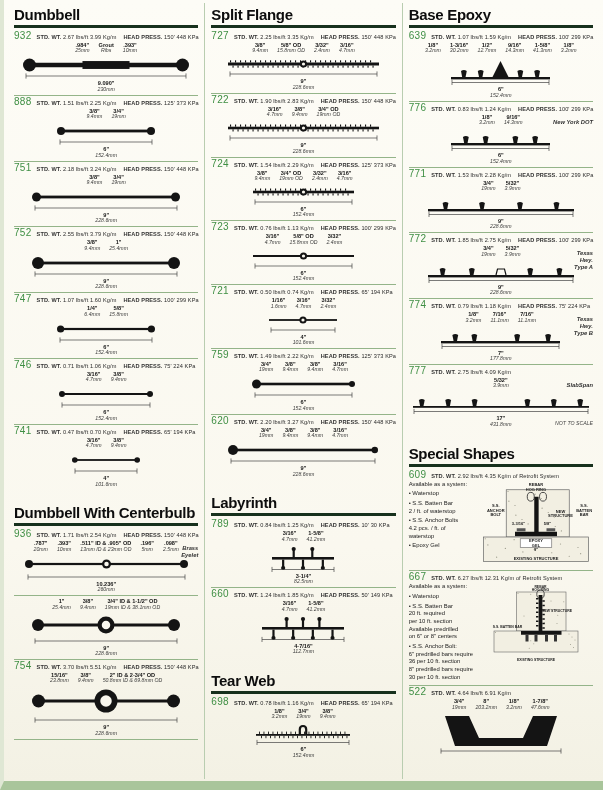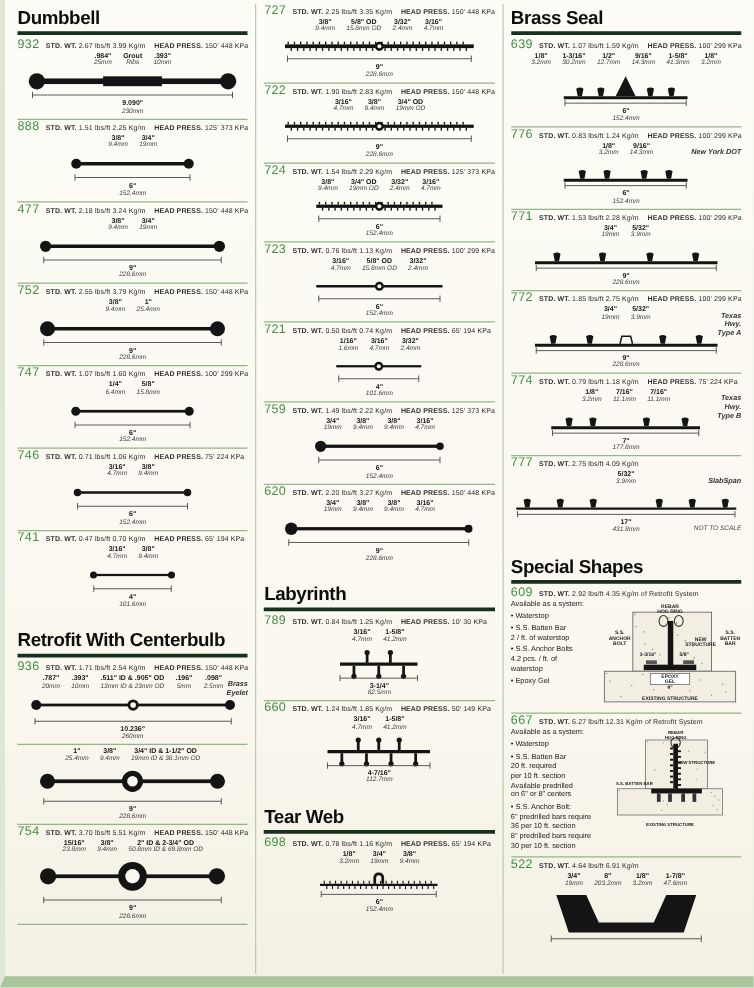--- a/index.html
+++ b/index.html
@@ -102,21 +102,21 @@
                   <line x1="4" y1="18.4" x2="4" y2="23.6"></line>
                   <line x1="96" y1="18.4" x2="96" y2="23.6"></line>
                 </g>
               </svg>
             </div>
             <div class="dim-bottom"><span class="dim"><span class="d1">6"</span><span class="d2">152.4mm</span></span></div>
           </div>
         </div>
         <div class="product">
           <div class="p-head">
-            <span class="p-num">477</span>
+            <span class="p-num">751</span>
             <span class="p-specs"><span class="lbl">STD. WT.</span> 2.18 lbs/ft 3.24 Kg/m<span class="hp"><span class="lbl">HEAD PRESS.</span> 150' 448 KPa</span></span>
           </div>
           <div class="p-body">
             <div class="dims-top">
               <span class="dim"><span class="d1">3/8"</span><span class="d2">9.4mm</span></span>
               <span class="dim"><span class="d1">3/4"</span><span class="d2">19mm</span></span>
             </div>
             <div>
               <svg width="150" height="24" viewBox="0 0 150 24" xmlns="http://www.w3.org/2000/svg">
                 <g fill="#141414">
@@ -237,21 +237,21 @@
                   <line x1="4" y1="18.4" x2="4" y2="23.6"></line>
                   <line x1="66" y1="18.4" x2="66" y2="23.6"></line>
                 </g>
               </svg>
             </div>
             <div class="dim-bottom"><span class="dim"><span class="d1">4"</span><span class="d2">101.6mm</span></span></div>
           </div>
         </div>
       </div>
       <div class="section">
-        <div class="sec-title">Retrofit With Centerbulb</div>
+        <div class="sec-title">Dumbbell With Centerbulb</div>
         <div class="product">
           <div class="p-head">
             <span class="p-num">936</span>
             <span class="p-specs"><span class="lbl">STD. WT.</span> 1.71 lbs/ft 2.54 Kg/m<span class="hp"><span class="lbl">HEAD PRESS.</span> 150' 448 KPa</span></span>
           </div>
           <div class="p-body">
             <div class="dims-top">
               <span class="dim"><span class="d1">.787"</span><span class="d2">20mm</span></span>
               <span class="dim"><span class="d1">.393"</span><span class="d2">10mm</span></span>
               <span class="dim"><span class="d1">.511" ID &amp; .905" OD</span><span class="d2">13mm ID &amp; 23mm OD</span></span>
@@ -333,20 +333,21 @@
               </svg>
             </div>
             <div class="dim-bottom"><span class="dim"><span class="d1">9"</span><span class="d2">228.6mm</span></span></div>
           </div>
         </div>
         <div class="product"></div>
       </div>
     </div>
   <div class="col">
       <div class="section">
+        <div class="sec-title">Split Flange</div>
         <div class="product">
           <div class="p-head">
             <span class="p-num">727</span>
             <span class="p-specs"><span class="lbl">STD. WT.</span> 2.25 lbs/ft 3.35 Kg/m<span class="hp"><span class="lbl">HEAD PRESS.</span> 150' 448 KPa</span></span>
           </div>
           <div class="p-body">
             <div class="dims-top">
               <span class="dim"><span class="d1">3/8"</span><span class="d2">9.4mm</span></span>
               <span class="dim"><span class="d1">5/8" OD</span><span class="d2">15.8mm OD</span></span>
               <span class="dim"><span class="d1">3/32"</span><span class="d2">2.4mm</span></span>
@@ -838,21 +839,21 @@
                 </g>
               </svg>
             </div>
             <div class="dim-bottom"><span class="dim"><span class="d1">6"</span><span class="d2">152.4mm</span></span></div>
           </div>
         </div>
       </div>
     </div>
   <div class="col">
       <div class="section">
-        <div class="sec-title">Brass Seal</div>
+        <div class="sec-title">Base Epoxy</div>
         <div class="product">
           <div class="p-head">
             <span class="p-num">639</span>
             <span class="p-specs"><span class="lbl">STD. WT.</span> 1.07 lbs/ft 1.59 Kg/m<span class="hp"><span class="lbl">HEAD PRESS.</span> 100' 299 KPa</span></span>
           </div>
           <div class="p-body">
             <div class="dims-top">
               <span class="dim"><span class="d1">1/8"</span><span class="d2">3.2mm</span></span>
               <span class="dim"><span class="d1">1-3/16"</span><span class="d2">30.2mm</span></span>
               <span class="dim"><span class="d1">1/2"</span><span class="d2">12.7mm</span></span>

